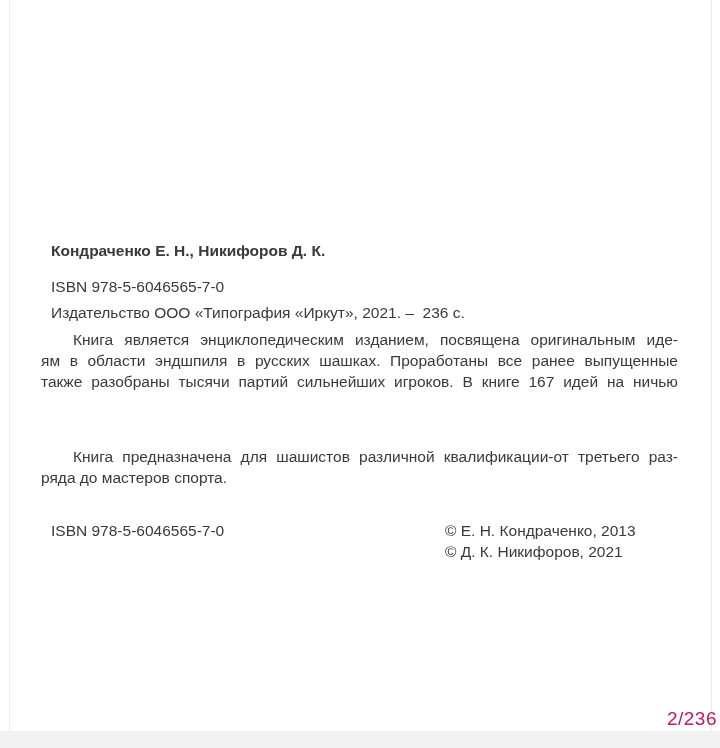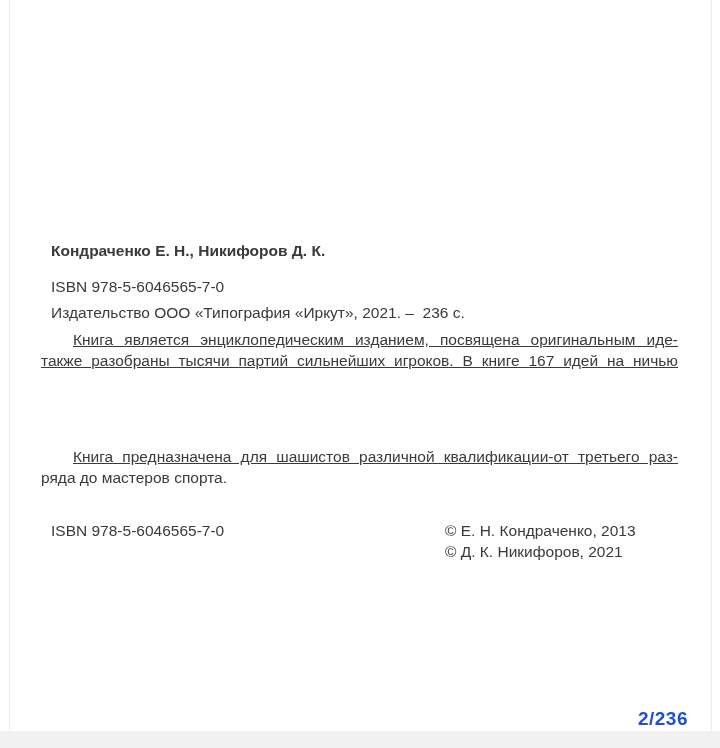--- a/index.html
+++ b/index.html
@@ -47,21 +47,20 @@
     width: 637px;
     font-size: 15.5px;
     line-height: 21.2px;
   }
   .para.annotation { top: 329px; }
   .para.audience   { top: 446px; }
   .jline {
     text-align: justify;
     text-align-last: justify;
     white-space: nowrap;
-    text-decoration: underline;
   }
   .jline.indent { padding-left: 32px; }
   .lline {
     text-align: left;
     white-space: nowrap;
   }
 
   .isbn-bottom {
     position: absolute;
     left: 51px;
@@ -72,27 +71,26 @@
   .copyrights {
     position: absolute;
     left: 445px;
     top: 521px;
     font-size: 15.5px;
     line-height: 20.5px;
   }
 
   .page-indicator {
     position: absolute;
-    right: 32px;
+    right: 3px;
     top: 708px;
     font-size: 19px;
     line-height: 22px;
-    color: #1d4ed8;
+    color: #be185d;
     letter-spacing: 0.5px;
-    font-weight: bold;
   }
   .bottom-bar {
     position: absolute;
     left: 0;
     right: 0;
     bottom: 0;
     height: 17px;
     background: #f1f1f2;
   }
 </style>
@@ -106,20 +104,21 @@
 
   <div class="imprint">
     <div class="bold">Кондраченко Е. Н., Никифоров Д. К.</div>
     <div>Издательство ООО «Типография «Иркут», 2021. –  236 с.</div>
   </div>
 
   <div class="isbn-top">ISBN 978-5-6046565-7-0</div>
 
   <div class="para annotation">
     <div class="jline indent">Книга является энциклопедическим изданием, посвящена оригинальным иде-</div>
+    <div class="jline">ям в области эндшпиля в русских шашках. Проработаны все ранее выпущенные</div>
     <div class="jline">также разобраны тысячи партий сильнейших игроков. В книге 167 идей на ничью</div>
   </div>
 
   <div class="para audience">
     <div class="jline indent">Книга предназначена для шашистов различной квалификации-от третьего раз-</div>
     <div class="lline">ряда до мастеров спорта.</div>
   </div>
 
   <div class="isbn-bottom">ISBN 978-5-6046565-7-0</div>
 

